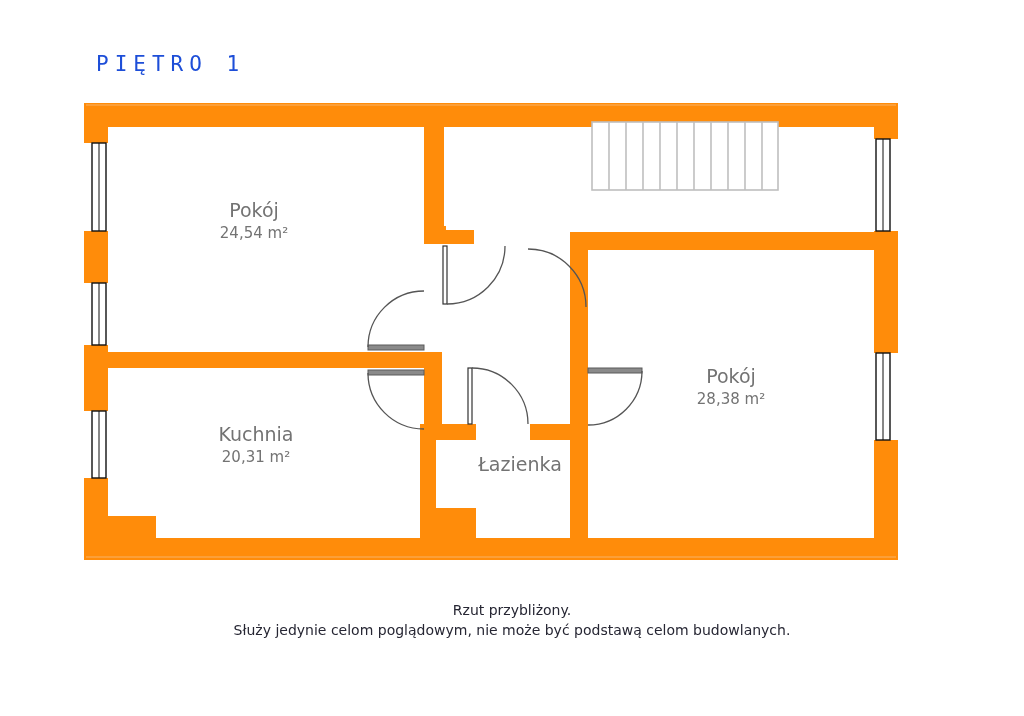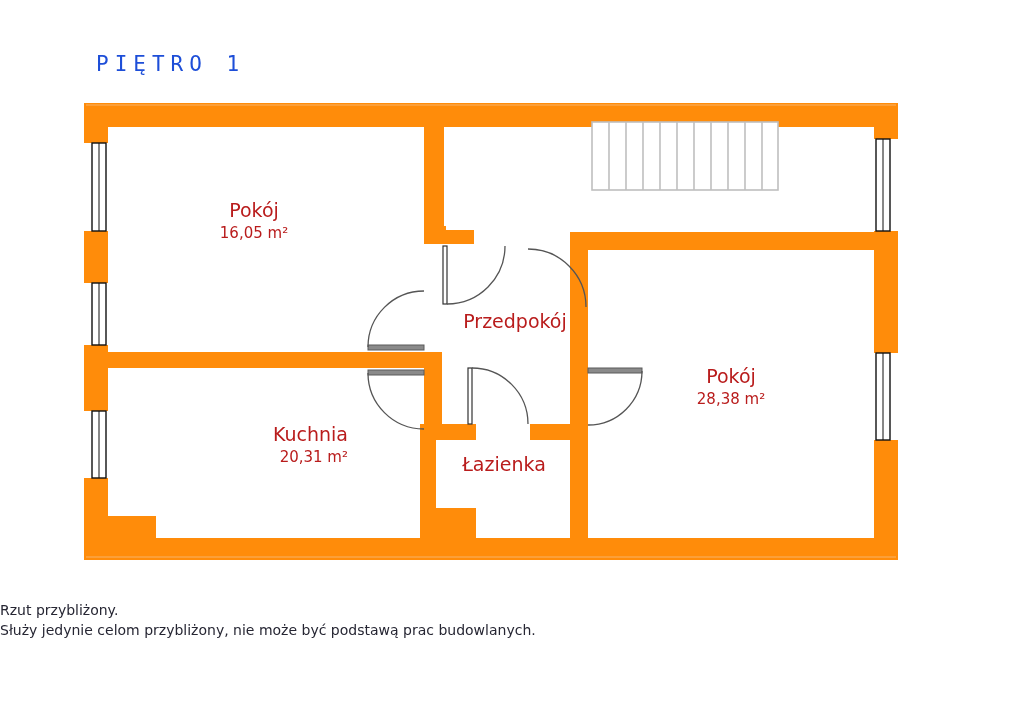--- a/index.html
+++ b/index.html
@@ -35,39 +35,40 @@
     left: 0;
     top: 0;
     width: 1024px;
     height: 716px;
   }
   svg { display: block; }
 
   .room-label {
     position: absolute;
     text-align: center;
-    color: #b91c1c;
+    color: #737373;
     font-family: "DejaVu Sans", sans-serif;
     white-space: nowrap;
   }
   .room-name {
     font-size: 19px;
     line-height: 24px;
     display: block;
   }
   .room-area {
     font-size: 15px;
     line-height: 22px;
     display: block;
   }
   #footer-note {
     position: absolute;
     left: 0;
     right: 0;
     top: 600px;
+    text-align: center;
     color: #262633;
     font-family: "DejaVu Sans", sans-serif;
     font-size: 14px;
     line-height: 20px;
   }
   #footer-note span { display: block; }
 </style>
 </head>
 <body>
 
@@ -194,39 +195,36 @@
           <path d="M 642 371 A 54 54 0 0 1 588 425" fill="none" stroke="#555555" stroke-width="1.3"></path>
         </g>
 
       </g>
 
     </svg>
   </div>
 
   <div class="room-label" style="left:184px; top:198px; width:140px;">
     <span class="room-name">Pokój</span>
-    <span class="room-area">16,05 m²</span>
-  </div>
-
-  <div class="room-label" style="left:440px; top:309px; width:150px;">
-    <span class="room-name">Przedpokój</span>
-  </div>
+    <span class="room-area">24,54 m²</span>
+  </div>
+
 
   <div class="room-label" style="left:661px; top:364px; width:140px;">
     <span class="room-name">Pokój</span>
     <span class="room-area">28,38 m²</span>
   </div>
 
-  <div class="room-label" style="left:208px; top:422px; width:140px;text-align:right;">
+  <div class="room-label" style="left:186px; top:422px; width:140px;">
     <span class="room-name">Kuchnia</span>
     <span class="room-area">20,31 m²</span>
   </div>
 
-  <div class="room-label" style="left:434px; top:452px; width:140px;">
+  <div class="room-label" style="left:450px; top:452px; width:140px;">
     <span class="room-name">Łazienka</span>
   </div>
 
   <div id="footer-note">
     <span>Rzut przybliżony.</span>
-    <span>Służy jedynie celom przybliżony, nie może być podstawą prac budowlanych.</span>
+    <span>Służy jedynie celom poglądowym, nie może być podstawą celom budowlanych.</span>
   </div>
 
 </div>
 
 </body></html>

